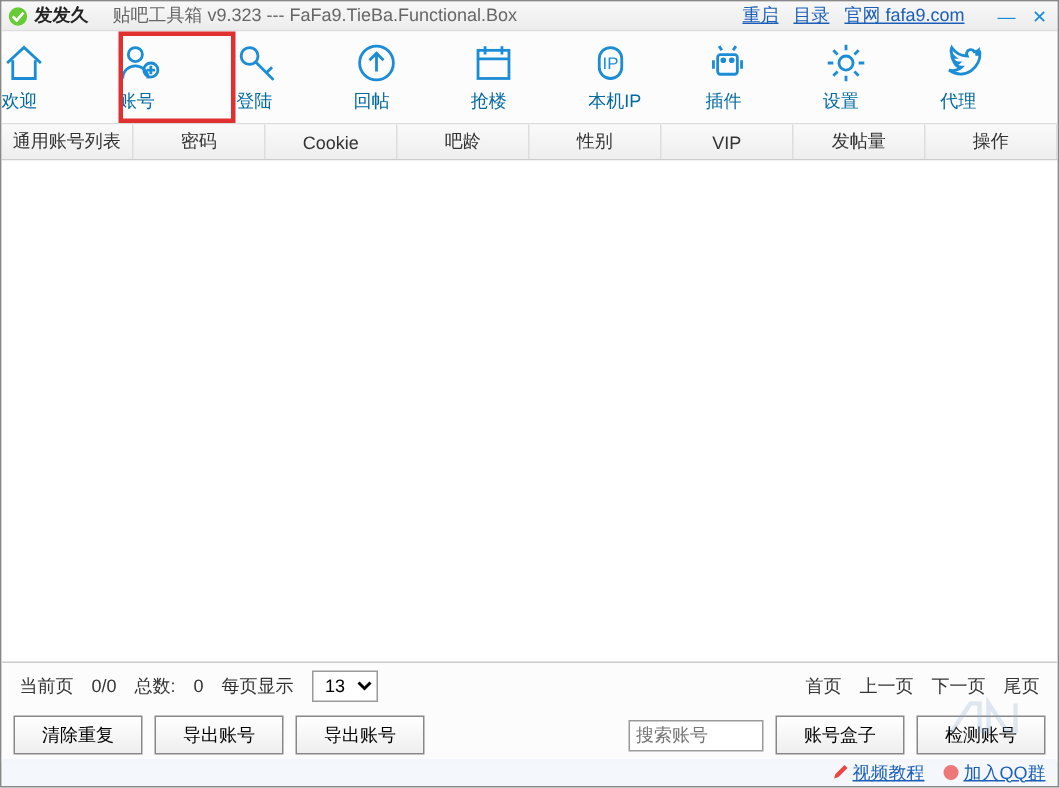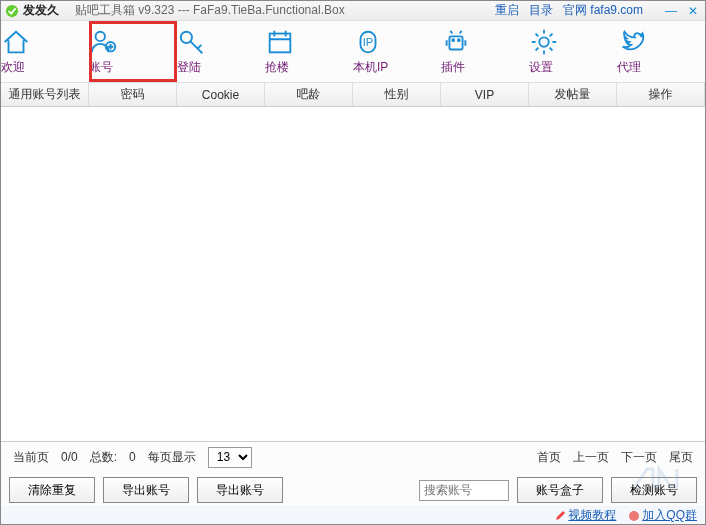--- a/index.html
+++ b/index.html
@@ -2,40 +2,40 @@
 <html><head>
 <meta charset="utf-8">
 <style>
 *{box-sizing:border-box;margin:0;padding:0;font-family:"Microsoft YaHei",SimSun,sans-serif;font-size:12px}
 body{width:706px;height:525px;border:1px solid #888;background:#fff;position:relative;overflow:hidden}
 .titlebar{height:20px;background:linear-gradient(#f8f8f8,#ececec);display:flex;align-items:center;padding:0 4px;border-bottom:1px solid #ddd}
 .logo{width:14px;height:14px;margin-right:4px}
 .title-txt{color:#222;font-weight:bold;margin-right:16px}
 .title-sub{color:#666;flex:0 0 auto}
 .title-links{margin-left:auto;display:flex;gap:10px;align-items:center}
-.title-link{color:#1b5fb8;cursor:pointer}
+.title-link{color:#1b5fb8;text-decoration:underline;cursor:pointer}
 .win-btns{display:flex;gap:6px;margin-left:10px;color:#1b8dd6;font-size:14px}
 .win-btn{cursor:pointer;width:16px;text-align:center}
 .toolbar{height:62px;display:flex;border-bottom:1px solid #ddd;background:#fcfcfc}
 .tool{flex:1;display:flex;flex-direction:column;align-items:flex-start;justify-content:center;gap:2px;cursor:pointer;position:relative}
 .tool svg{width:30px;height:30px;stroke:#1b8dd6;stroke-width:2;fill:none}
-.tool-lbl{color:#701a75}
+.tool-lbl{color:#0369a1}
 .tool.highlighted{outline:3px solid #e03030;outline-offset:-3px}
 .colhdr{height:24px;display:flex;border-bottom:1px solid #ccc;background:linear-gradient(#fafafa,#eee)}
 .colhdr div{flex:1;border-right:1px solid #ddd;display:flex;align-items:center;justify-content:center;color:#333}
 .list-area{height:335px;background:#fff;border-bottom:1px solid #ccc}
 .pager{height:30px;display:flex;align-items:center;padding:0 12px;gap:12px;color:#333;background:#fcfcfc}
 .pager .spacer{flex:1}
 .pager select,.btnrow select,.btnrow input{height:21px;border:1px solid #999;padding:0 4px;background:#fff}
 .pager .navlink{cursor:pointer}
 .btnrow{height:36px;display:flex;align-items:center;padding:0 8px;gap:8px;background:#fcfcfc}
 .btn{height:26px;padding:0 18px;border:1px solid #888;background:linear-gradient(#fff,#eee);cursor:pointer;display:flex;align-items:center;border-radius:0}
 .btnrow .spacer{flex:1}
 .btnrow input[type=text]{width:90px}
-.footer{position:absolute;bottom:0;left:0;right:0;height:18px;display:flex;align-items:flex-end;justify-content:flex-end;gap:12px;padding:0 8px;background:rgba(240,244,250,.7)}
+.footer{position:absolute;bottom:0;left:0;right:0;height:18px;display:flex;align-items:center;justify-content:flex-end;gap:12px;padding:0 8px;background:rgba(240,244,250,.7)}
 .footer .flink{color:#1b5fb8;text-decoration:underline;cursor:pointer;display:flex;align-items:center;gap:2px}
 .footer svg{width:12px;height:12px}
 .watermark{position:absolute;right:6px;bottom:22px;opacity:.25;pointer-events:none}
 .watermark svg{width:72px;height:40px}
 </style>
 </head>
 <body>
 
 <div class="titlebar">
   <svg class="logo" viewBox="0 0 16 16">
@@ -70,20 +70,27 @@
         <path d="M23 18v6M20 21h6"></path>
       </svg>
     <span class="tool-lbl">账号</span>
   </div>
   <div class="tool">
     <svg viewBox="0 0 32 32">
         <circle cx="10" cy="11" r="6"></circle>
         <path d="M14 15l13 13M22 23l4-4"></path>
       </svg>
     <span class="tool-lbl">登陆</span>
+  </div>
+  <div class="tool">
+    <svg viewBox="0 0 32 32">
+        <circle cx="16" cy="16" r="12"></circle>
+        <path d="M16 22V10M11 14l5-5 5 5"></path>
+      </svg>
+    <span class="tool-lbl">回帖</span>
   </div>
   <div class="tool">
     <svg viewBox="0 0 32 32">
         <rect x="5" y="7" width="22" height="20"></rect>
         <path d="M5 13h22M10 4v6M22 4v6"></path>
       </svg>
     <span class="tool-lbl">抢楼</span>
   </div>
   <div class="tool">
     <svg viewBox="0 0 32 32">

